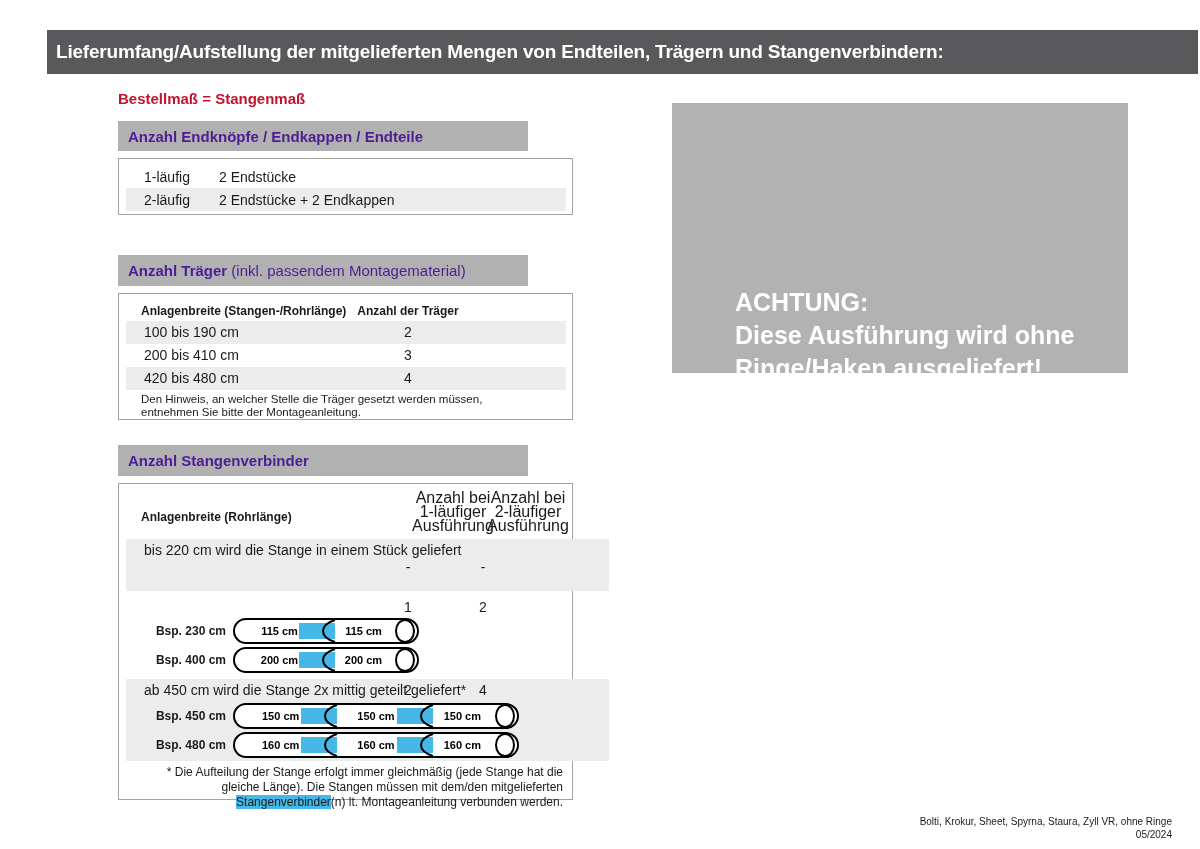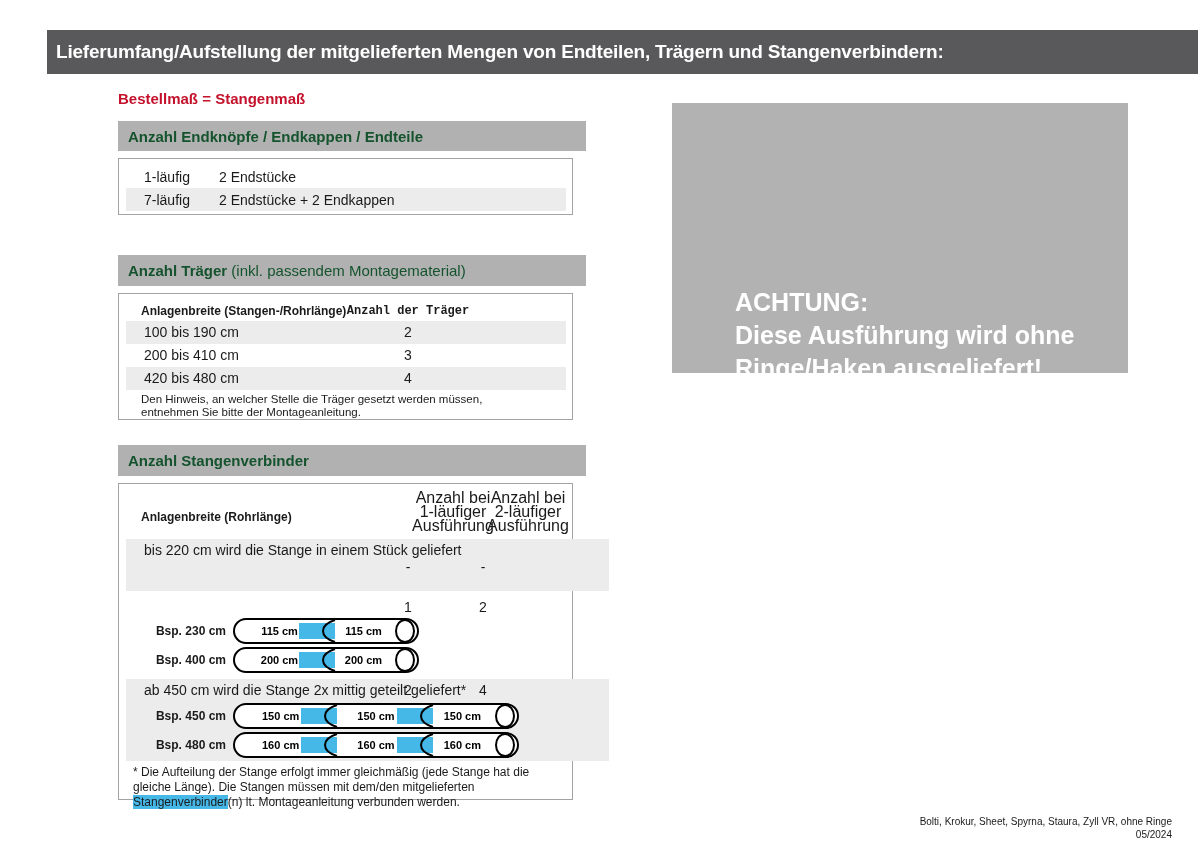--- a/index.html
+++ b/index.html
@@ -16,57 +16,57 @@
   }
   .topbar span{
     color:#ffffff;font-weight:bold;font-size:19px;letter-spacing:-0.2px;padding-left:9px;
   }
 
   
   .subtitle{left:118px;top:90px;font-size:15px;font-weight:bold;color:#c4122c;}
 
   
   .secbar{
-    left:118px;width:468px;height:30px;background:#b1b1b1;
-    display:flex;align-items:center;font-size:15px;color:#14532d;
+    left:118px;width:410px;height:30px;background:#b1b1b1;
+    display:flex;align-items:center;font-size:15px;color:#4c1d95;
   }
   .secbar .pad{padding-left:10px;}
   .secbar b{font-weight:bold;}
   .secbar .reg{font-weight:normal;margin-top:27px;}
 
   
   .tbox{
     left:118px;width:455px;background:#ffffff;border:1px solid #a3a3a3;box-sizing:border-box;
   }
   .stripe{position:absolute;left:7px;right:6px;background:#ececec;}
 
   
   .t1-row{position:absolute;left:0;right:0;height:23px;}
   .t1-label{position:absolute;left:25px;top:4px;font-size:14px;}
   .t1-value{position:absolute;left:100px;top:4px;font-size:14px;}
 
   
   .t2-h1{position:absolute;left:22px;top:10px;font-size:12px;font-weight:bold;}
-  .t2-h2{position:absolute;left:214px;width:150px;top:10px;font-size:12px;font-weight:bold;text-align:center;font-family:Liberation Mono, monospace;}
+  .t2-h2{position:absolute;left:214px;width:150px;top:10px;font-size:12px;font-weight:bold;text-align:center;}
   .t2-row{position:absolute;left:0;right:0;height:23px;}
   .t2-range{position:absolute;left:25px;top:3px;font-size:14px;}
   .t2-count{position:absolute;left:214px;width:150px;top:3px;font-size:14px;text-align:center;}
   .t2-note{position:absolute;left:22px;top:99px;width:400px;font-size:11.5px;line-height:13px;}
 
   
   .t3-h1{position:absolute;left:22px;top:26px;font-size:12px;font-weight:bold;}
   .t3-hcol{position:absolute;width:90px;top:7px;font-size:16px;font-weight:normal;text-align:center;line-height:14px;}
   .vb-group{position:absolute;left:7px;width:441px;padding-left:42px;}
   .vb-group.gray{background:#ececec;}
   .vb-head{position:absolute;left:18px;top:3px;font-size:14px;}
   .vb-count{position:absolute;width:60px;font-size:14px;text-align:center;}
   .rod-row{position:absolute;height:26px;}
   .rod-label{position:absolute;width:95px;right-margin:0;left:5px;top:6px;font-size:12px;font-weight:bold;text-align:right;}
   .rod-svg{position:absolute;left:107px;top:0;}
-  .t3-note{position:absolute;left:14px;top:281px;width:430px;font-size:12px;line-height:15px;}
+  .t3-note{position:absolute;left:14px;top:281px;width:430px;font-size:12px;line-height:15px;text-align:right;}
   .hl{background:#45b8e8;}
 
   
   .warnbox{left:672px;top:103px;width:456px;height:270px;background:#b2b2b2;}
   .warn-text{position:absolute;left:63px;top:183px;color:#ffffff;font-weight:bold;font-size:25px;line-height:33px;}
 
   
   .footer{right:28px;top:815px;width:400px;text-align:right;font-size:10px;line-height:13px;color:#1a1a1a;}
 </style>
 </head>
@@ -82,21 +82,21 @@
   <span class="pad"><b>Anzahl Endknöpfe / Endkappen / Endteile</b></span>
 </div>
 <div class="abs tbox" style="top:158px;height:57px;text-align:right;">
   <div id="t1-rows">
       <div class="t1-row" style="top: 6px;">
         <span class="t1-label">1-läufig</span>
         <span class="t1-value">2 Endstücke</span>
       </div>
       <div class="t1-row" style="top: 29px;">
         <div class="stripe" style="top: 0px; height: 23px;"></div>
-        <span class="t1-label">7-läufig</span>
+        <span class="t1-label">2-läufig</span>
         <span class="t1-value">2 Endstücke + 2 Endkappen</span>
       </div>
     </div>
 </div>
 
 <div class="abs secbar" style="top:255px;height:31px;">
   <span class="pad"><b>Anzahl Träger</b><span class="reg"> (inkl. passendem Montagematerial)</span></span>
 </div>
 <div class="abs tbox" style="top:293px;height:127px;">
   <div class="t2-h1">Anlagenbreite (Stangen-/Rohrlänge)</div>

